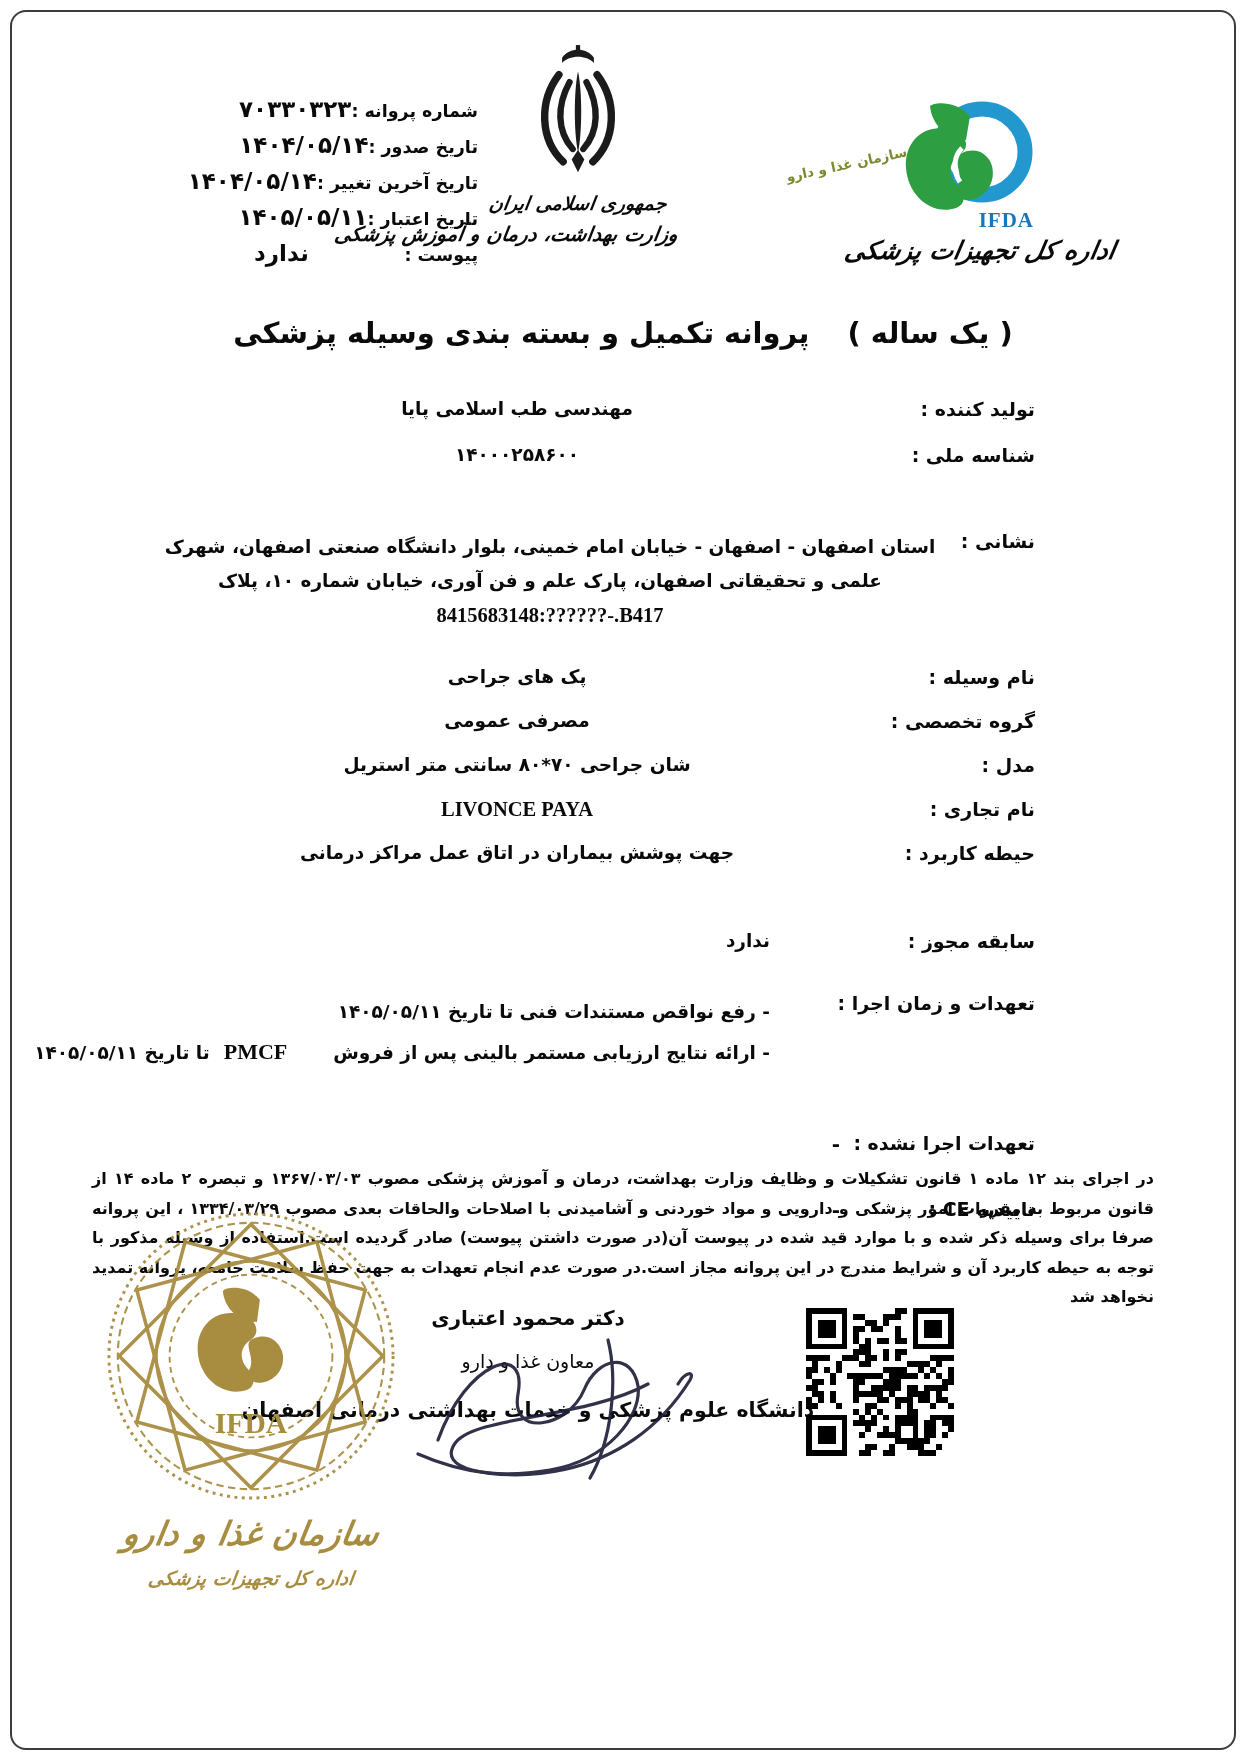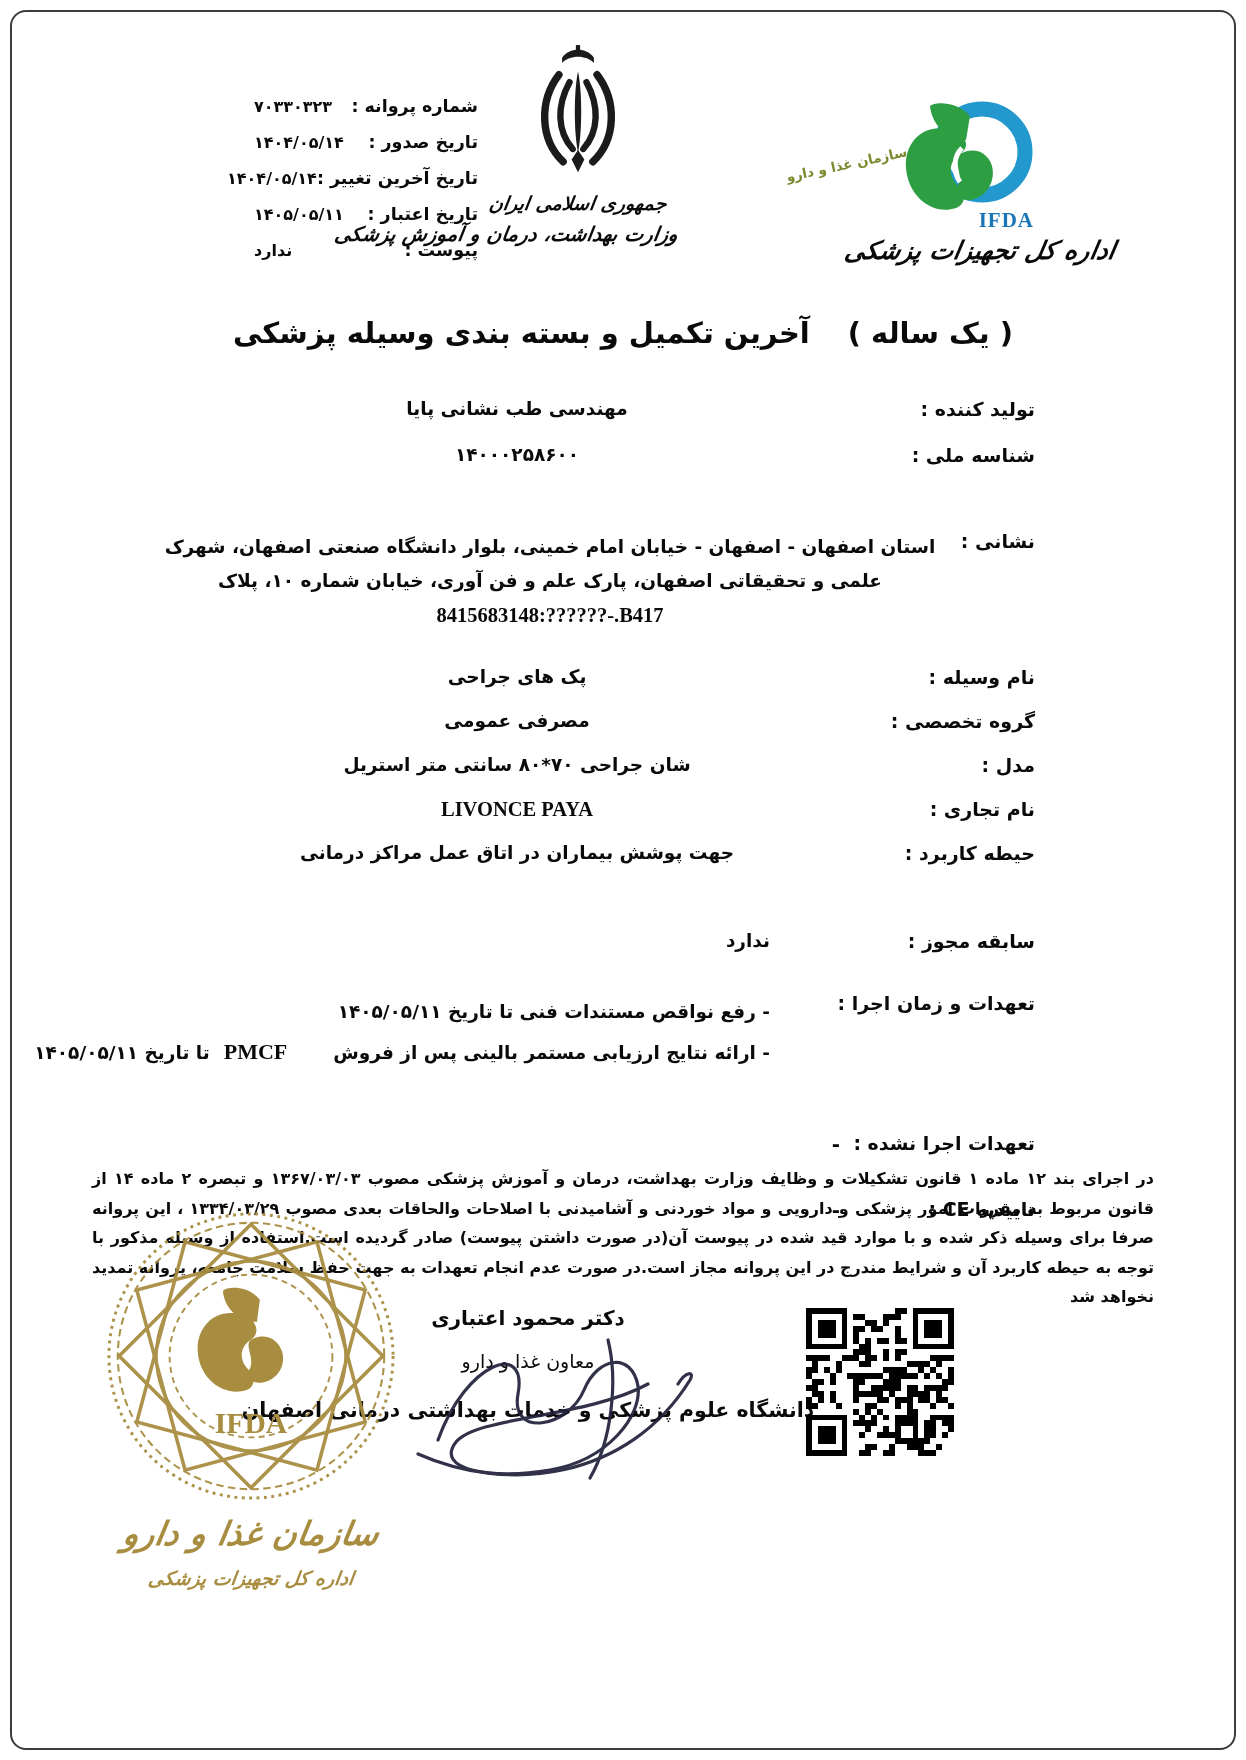--- a/index.html
+++ b/index.html
@@ -4,21 +4,21 @@
 <style>
   html,body{margin:0;padding:0;background:#888;}
   .page{position:relative;width:1246px;height:1760px;background:#fff;margin:0 auto;
         font-family:"DejaVu Sans",sans-serif;color:#0a0a0a;overflow:hidden;}
   .page-border{position:absolute;inset:10px;border:2px solid #3c3c3c;border-radius:16px;pointer-events:none;}
 
   
   .meta{position:absolute;right:768px;left:108px;top:96px;direction:rtl;}
   .meta-row{display:flex;direction:rtl;align-items:baseline;height:36px;}
   .meta-label{width:168px;text-align:right;font-weight:bold;font-size:17.5px;white-space:nowrap;}
-  .meta-value{flex:1;text-align:left;font-weight:bold;font-size:16px;direction:rtl;padding-left:146px;white-space:nowrap;}
+  .meta-value{flex:1;text-align:left;font-weight:bold;font-size:23px;direction:rtl;padding-left:146px;white-space:nowrap;}
 
   
   .emblem-wrap{position:absolute;left:478px;top:44px;width:200px;text-align:center;}
   .emblem{width:96px;height:140px;}
   .republic{font-size:19px;font-weight:bold;font-style:italic;transform:skewX(-8deg);
             direction:rtl;margin-top:4px;white-space:nowrap;}
   .ministry{font-size:20px;font-weight:bold;font-style:italic;transform:skewX(-8deg);
             direction:rtl;margin-top:8px;white-space:nowrap;}
 
   
@@ -131,29 +131,29 @@
       <path d="M80,30 C66,14 44,16 40,20 C42,40 58,54 76,54 Z" fill="#2e9e43"></path>
       <path d="M62,44 C34,36 14,56 16,82 C18,110 42,130 66,122 C76,118 76,108 68,100 C58,90 58,76 70,68 C80,62 78,50 62,44 Z" fill="#2e9e43"></path>
       <path d="M70,68 C84,60 98,66 102,80 C106,96 96,112 80,114 C70,115 64,108 68,100 C74,88 62,74 70,68 Z" fill="#2e9e43"></path>
       <path d="M72,62 C64,70 62,84 70,96" fill="none" stroke="#ffffff" stroke-width="5"></path>
     </svg>
     <div class="ifda-acro">IFDA</div>
     <div class="ifda-dept">اداره کل تجهیزات پزشکی</div>
   </div>
 
   <div class="title">
-    <span class="title-main">آخرین تکمیل و بسته بندی وسیله پزشکی</span>
+    <span class="title-main">پروانه تکمیل و بسته بندی وسیله پزشکی</span>
     <span class="title-suffix">( یک ساله )</span>
   </div>
 
   <div class="fields">
 
     <div class="frow">
       <div class="f-label">تولید کننده :</div>
-      <div class="f-value">مهندسی طب نشانی پایا</div>
+      <div class="f-value">مهندسی طب اسلامی پایا</div>
     </div>
 
     <div class="frow h46" style="padding-top:8px;">
       <div class="f-label" style="top:8px;">شناسه ملی :</div>
       <div class="f-value">۱۴۰۰۰۲۵۸۶۰۰</div>
     </div>
 
     <div class="frow addr">
       <div class="f-label">نشانی :</div>
       <div class="f-value">

